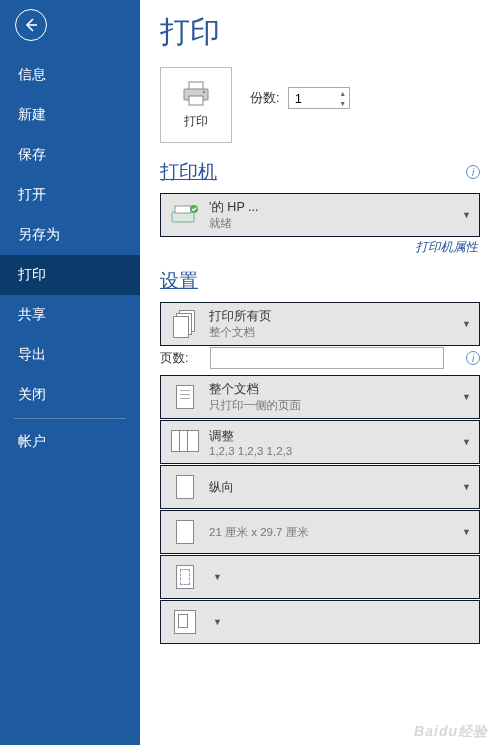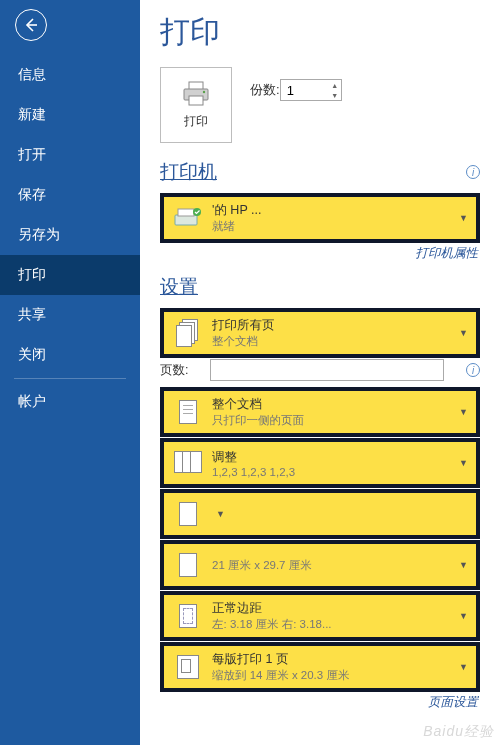--- a/index.html
+++ b/index.html
@@ -12,67 +12,68 @@
 .side-item.active { background: #0b3b6b; }
 .side-divider { height: 1px; background: rgba(255,255,255,0.25); margin: 3px 14px; }
 
 .main { flex: 1; padding: 12px 20px 10px 20px; overflow-y: auto; }
 .page-title { font-size: 30px; color: #2b579a; font-weight: 300; margin-bottom: 14px; }
 
 .print-row { display: flex; align-items: flex-start; gap: 18px; margin-bottom: 16px; }
 .print-btn { width: 72px; height: 76px; border: 1px solid #bdbdbd; display: flex; flex-direction: column; align-items: center; justify-content: center; cursor: pointer; background: #fff; }
 .print-btn .pi { margin-bottom: 6px; }
 .print-btn span { font-size: 12px; color: #333; }
-.copies { display: flex; align-items: center; margin-top: 12px; }
+.copies { display: flex; align-items: center; gap: 8px; margin-top: 20px; }
 .copies label { font-size: 13px; color: #333; }
 .copies .spin { width: 62px; height: 22px; border: 1px solid #aaa; display: flex; align-items: center; }
 .copies .spin span { flex: 1; padding: 0 6px; font-size: 13px; }
 .copies .arrows { display: flex; flex-direction: column; width: 12px; }
 .copies .arrows i { height: 10px; display: flex; align-items: center; justify-content: center; font-size: 7px; color: #666; cursor: pointer; font-style: normal; }
 
 .sec-head { display: flex; align-items: center; justify-content: space-between; margin-bottom: 8px; }
 .sec-head h2 { font-size: 19px; color: #2b579a; font-weight: 400; text-decoration: underline; }
 .info-icon { width: 14px; height: 14px; border: 1px solid #5b8cc6; border-radius: 50%; display: flex; align-items: center; justify-content: center; color: #5b8cc6; font-size: 10px; font-style: italic; cursor: pointer; }
 
-.drop { border: 4px solid #0f172a; background: #fde047; display: flex; align-items: center; padding: 5px 8px; margin-bottom: 1px; cursor: pointer; position: relative; min-height: 44px; }
+.drop { border: 1px solid #0f172a; background: #e5e5e5; display: flex; align-items: center; padding: 5px 8px; margin-bottom: 1px; cursor: pointer; position: relative; min-height: 44px; }
 .drop .dicon { width: 32px; height: 32px; display: flex; align-items: center; justify-content: center; flex-shrink: 0; margin-right: 8px; }
 .drop .dtext { flex: 1; min-width: 0; }
 .drop .dtitle { font-size: 12.5px; color: #333; white-space: nowrap; overflow: hidden; text-overflow: ellipsis; }
 .drop .dsub { font-size: 11.5px; color: #777; white-space: nowrap; overflow: hidden; text-overflow: ellipsis; }
 .drop .chev { font-size: 9px; color: #555; margin-left: 4px; }
 
 .link { color: #2b579a; font-size: 12.5px; text-align: right; display: block; margin: 2px 2px 12px 0; cursor: pointer; font-style: italic; }
 
 .pages-row { display: flex; align-items: center; gap: 22px; margin-bottom: 6px; }
 .pages-row label { font-size: 12.5px; color: #333; }
 .pages-row .pg-input { flex: 1; height: 22px; border: 1px solid #aaa; background: #fff; }
 
 .doc-icon { border: 1px solid #888; background: #fff; position: relative; }
 .stack { position: relative; width: 24px; height: 28px; }
 .stack .pg { position: absolute; border: 1px solid #888; background: #fff; }
 
-.watermark { position: absolute; right: 6px; bottom: 4px; color: #d8d8d8; font-size: 14px; font-weight: normal; font-style: italic; letter-spacing: 1px; }
+.watermark { position: absolute; right: 12px; bottom: 4px; color: #d8d8d8; font-size: 14px; font-weight: bold; font-style: italic; letter-spacing: 1px; }
 </style>
 </head>
 <body>
 
 <div class="sidebar">
   <div class="back-btn">
     <svg viewBox="0 0 16 16">
         <path d="M10 2 L4 8 L10 14" stroke="#fff" stroke-width="1.6" fill="none"></path>
         <path d="M4 8 L14 8" stroke="#fff" stroke-width="1.6"></path>
       </svg>
   </div>
   <div class="side-item">信息</div>
   <div class="side-item">新建</div>
+  <div class="side-item">保存</div>
   <div class="side-item">打开</div>
-  <div class="side-item">保存</div>
   <div class="side-item">另存为</div>
   <div class="side-item active">打印</div>
   <div class="side-item">共享</div>
+  <div class="side-item">导出</div>
   <div class="side-item">关闭</div>
   <div class="side-divider"></div>
   <div class="side-item">帐户</div>
 </div>
 
 <div class="main">
   <h1 class="page-title">打印</h1>
 
   <div class="print-row">
     <div class="print-btn">
@@ -170,55 +171,49 @@
       <div class="dtitle">调整</div>
       <div class="dsub">1,2,3    1,2,3    1,2,3</div>
     </div>
     <div class="chev">▼</div>
   </div>
 
   <div class="drop">
     <div class="dicon">
       <div class="doc-icon" style="width:18px;height:24px"></div>
     </div>
+    <div class="dtext">
+      <div class="dtitle">纵向</div>
+    </div>
     <div class="chev">▼</div>
   </div>
 
   <div class="drop">
     <div class="dicon">
       <div class="doc-icon" style="width:18px;height:24px"></div>
     </div>
     <div class="dtext">
       <div class="dsub">21 厘米 x 29.7 厘米</div>
     </div>
     <div class="chev">▼</div>
   </div>
 
   <div class="drop">
     <div class="dicon">
       <div class="doc-icon" style="width:18px;height:24px">
           <div style="position:absolute;inset:3px;border:1px dashed #99b"></div>
         </div>
     </div>
-    <div class="dtext">
-      <div class="dtitle">正常边距</div>
-      <div class="dsub">左: 3.18 厘米   右: 3.18...</div>
-    </div>
     <div class="chev">▼</div>
   </div>
 
   <div class="drop">
     <div class="dicon">
       <div class="doc-icon" style="width:22px;height:24px">
           <div style="position:absolute;left:3px;top:3px;width:10px;height:14px;border:1px solid #888"></div>
         </div>
     </div>
-    <div class="dtext">
-      <div class="dtitle">每版打印 1 页</div>
-      <div class="dsub">缩放到 14 厘米 x 20.3 厘米</div>
-    </div>
-    <div class="chev">▼</div>
-  </div>
-
-  <a class="link">页面设置</a>
+    <div class="chev">▼</div>
+  </div>
+
 </div>
 
 <div class="watermark">Baidu经验</div>
 
 </body></html>

